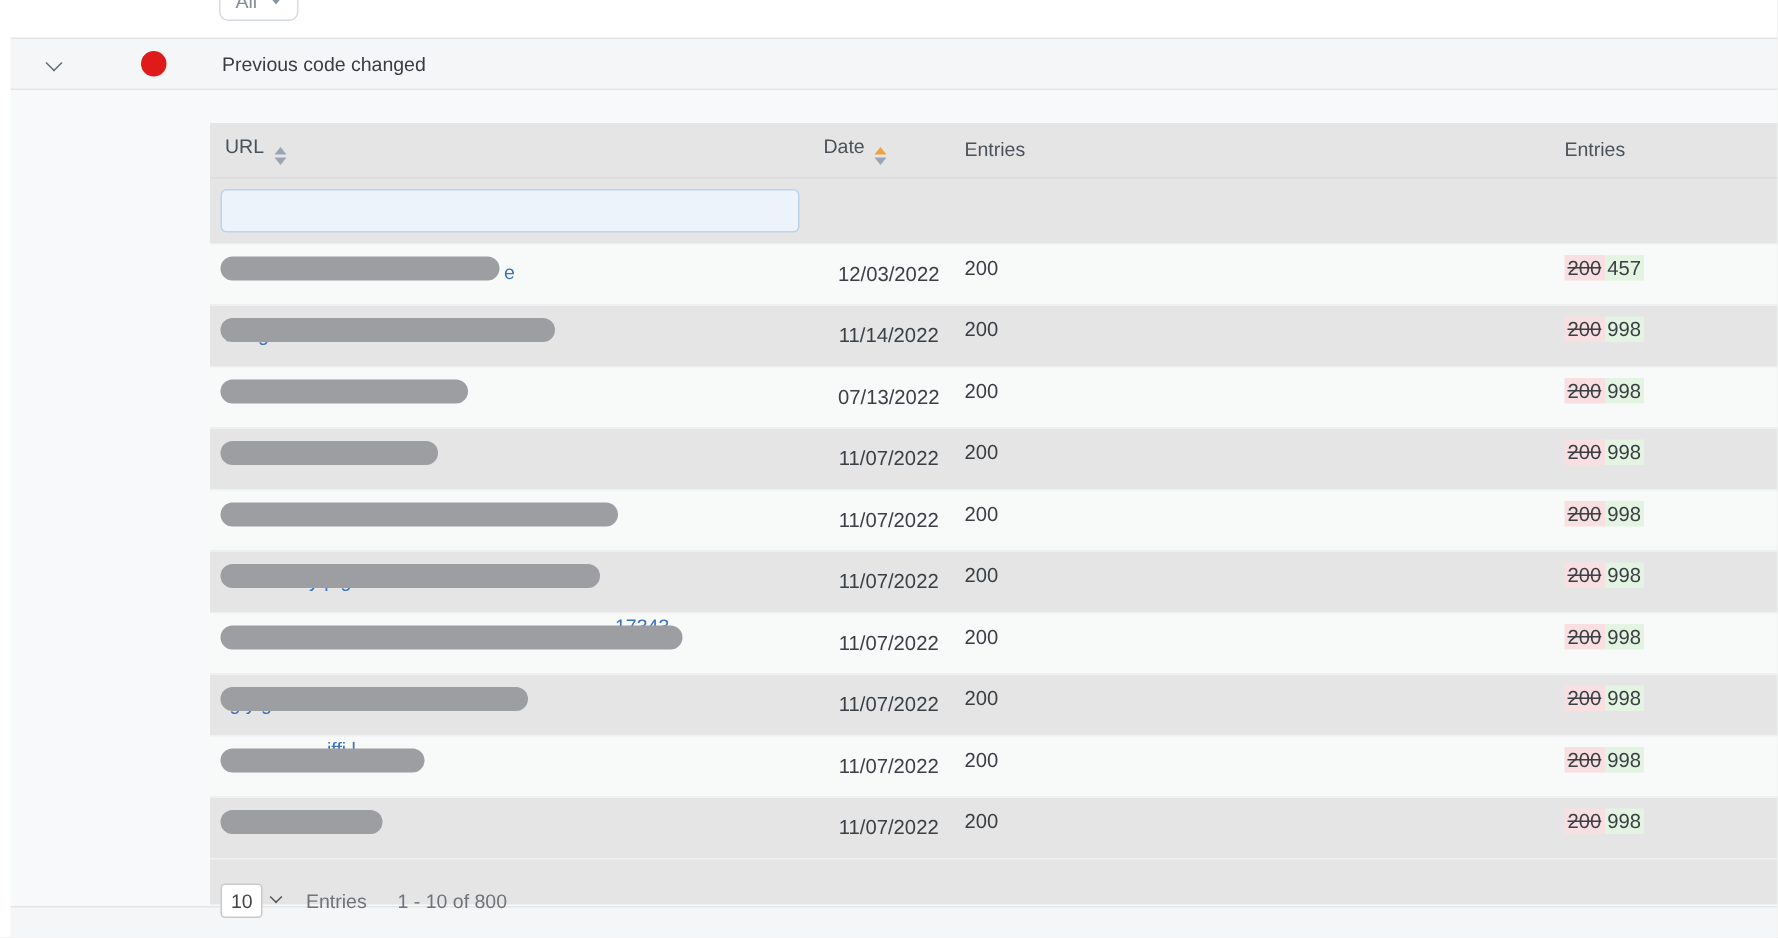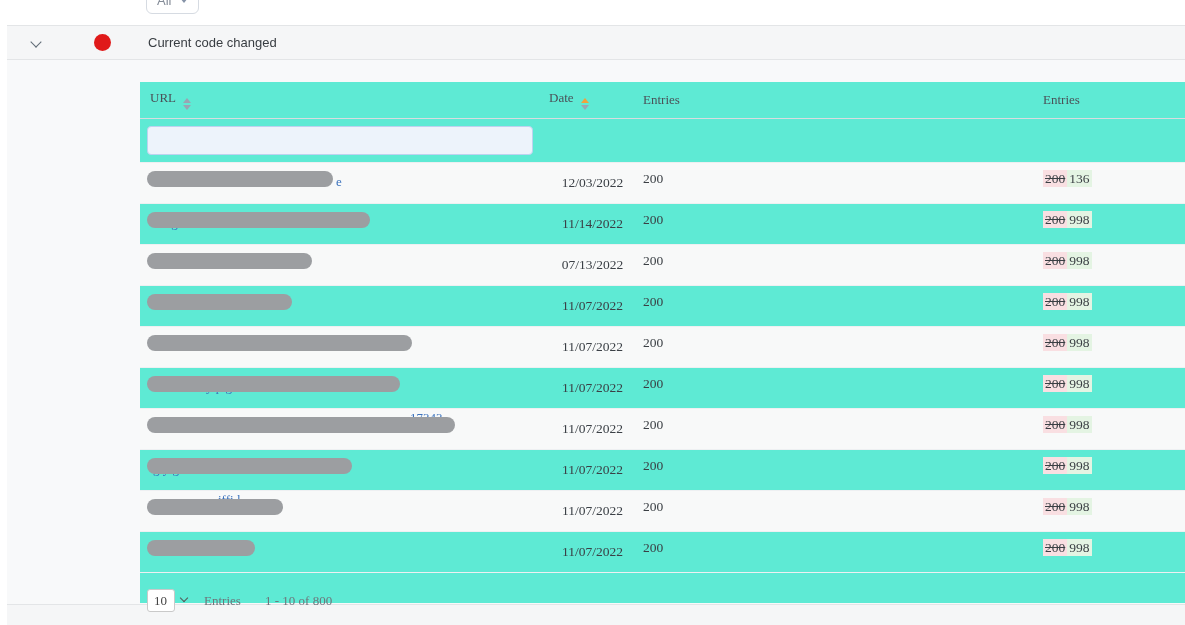--- a/index.html
+++ b/index.html
@@ -22,21 +22,21 @@
     transform:rotate(45deg); display:inline-block; }
   .section-header .chev { position:absolute; left:25px; top:12px; }
   .status-dot { position:absolute; left:87px; top:8px; width:17px; height:17px; border-radius:50%;
     background:var(--status-red,#e01a1a); }
   .section-title { position:absolute; left:141px; top:9px; font-size:13px; color:#383d42; }
 
   .panel { flex:1; background:#f8f9fa; position:relative; }
   .next-section { height:21px; background:#f5f6f7; border-top:1px solid #e3e5e7; }
 
   
-  .card { position:absolute; left:133px; top:22px; right:0; height:521px; background:#5eead4;font-family:Liberation Serif, serif; }
+  .card { position:absolute; left:133px; top:22px; right:0; height:521px; background:#e5e5e5; }
   table { width:100%; border-collapse:collapse; table-layout:fixed; }
   col.c-url{width:402px;} col.c-date{width:94px;} col.c-prev{width:400px;} col.c-curr{width:auto;}
   thead th { height:36px; text-align:left; vertical-align:middle; font-weight:400; font-size:13px;
     color:#4b5158; border-bottom:1px solid #d9dcdf; padding:0 0 0 7px; cursor:pointer; }
   thead th.first { padding-left:10px; }
   .sort { display:inline-flex; flex-direction:column; gap:2px; margin-left:7px; vertical-align:-1px; }
   .tri-up { width:0; height:0; border-left:4px solid transparent; border-right:4px solid transparent;
     border-bottom:5px solid #9aa5b3; }
   .tri-down { width:0; height:0; border-left:4px solid transparent; border-right:4px solid transparent;
     border-top:5px solid #9aa5b3; }
@@ -76,21 +76,21 @@
 
 <div class="all-dropdown">
   <span class="lbl">All</span>
   <span class="caret-down"></span>
 </div>
 
 <div class="accordion">
   <div class="section-header">
     <span class="chev"></span>
     <span class="status-dot"></span>
-    <span class="section-title">Current code changed</span>
+    <span class="section-title">Previous code changed</span>
   </div>
 
   <div class="panel">
     <div class="card">
       <table>
         <colgroup>
             <col class="c-url">
             <col class="c-date">
             <col class="c-prev">
             <col class="c-curr">
@@ -126,21 +126,21 @@
             <tr class="data-row striped">
     <td class="url-cell">
       <span class="url-wrap">
         <span class="frag" style="left: 189px; top: 12px; z-index: 3;">e</span>
         <span class="redaction-blob" style="width: 186px;"></span>
       </span>
     </td>
     <td class="date-cell">12/03/2022</td>
     <td class="prev-cell">200</td>
     <td class="curr-cell">
-      <span class="old-code">200</span><span class="new-code">136</span>
+      <span class="old-code">200</span><span class="new-code">457</span>
     </td>
   </tr>
             <tr class="data-row">
     <td class="url-cell">
       <span class="url-wrap">
         <span class="frag" style="left: 4px; top: 12px;">/blog/inte</span>
         <span class="redaction-blob" style="width: 223px;"></span>
       </span>
     </td>
     <td class="date-cell">11/14/2022</td>

